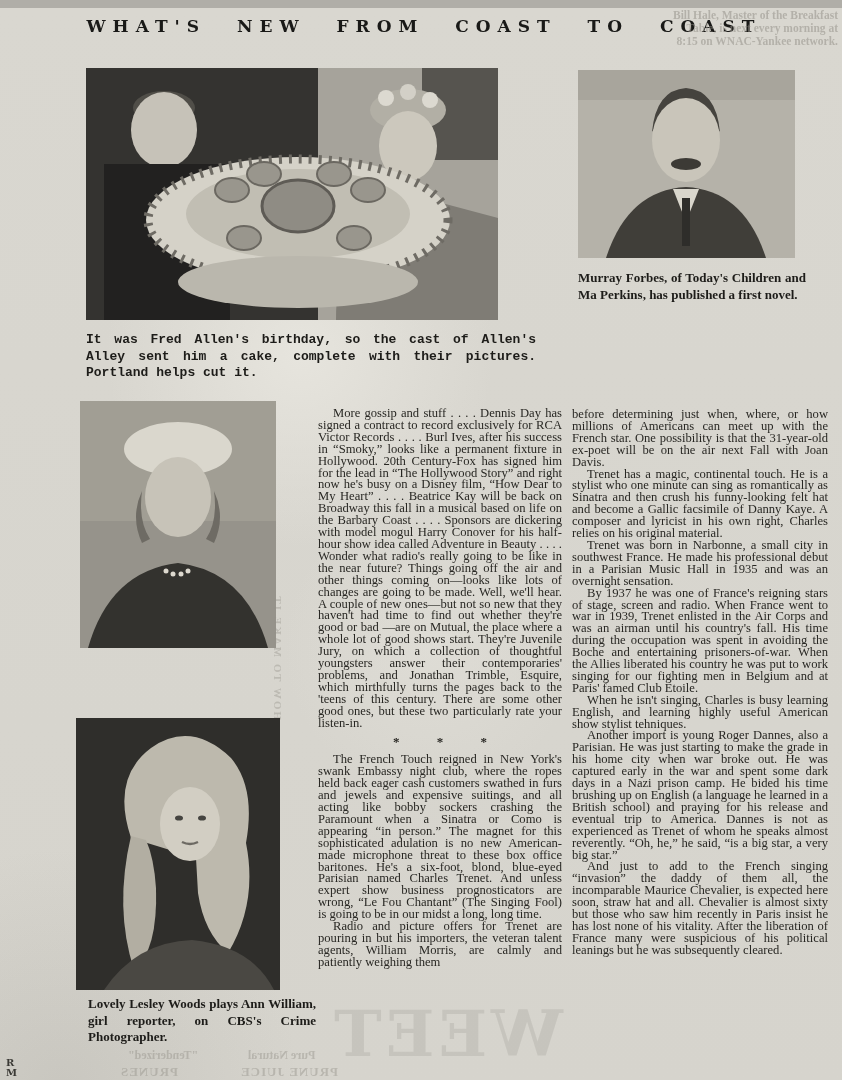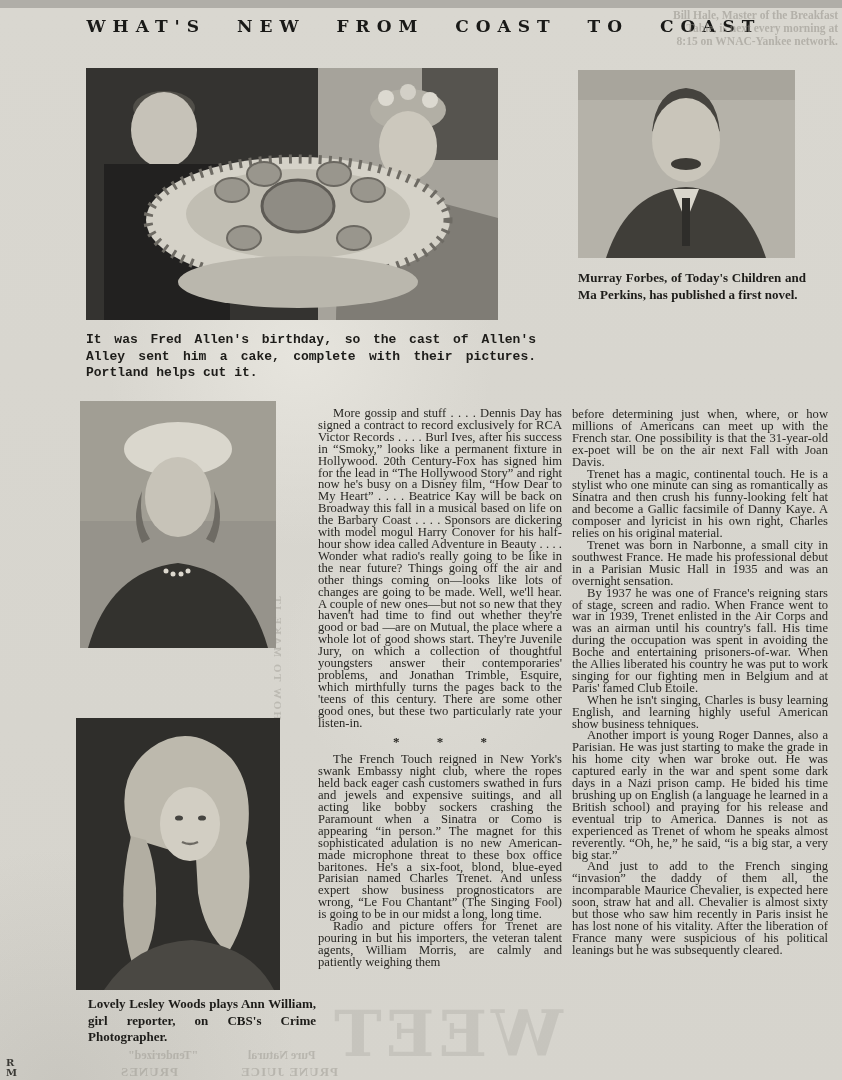--- a/index.html
+++ b/index.html
@@ -140,21 +140,21 @@
     <p class="sep">* * *</p>
     <p class="ind">The French Touch reigned in New York's swank Embassy night club, where the ropes held back eager cash customers swathed in furs and jewels and expensive suitings, and all acting like bobby sockers crashing the Paramount when a Sinatra or Como is appearing “in person.”  The magnet for this sophisticated adulation is no new American-made microphone threat to these box office baritones.  He's a six-foot, blond, blue-eyed Parisian named Charles Trenet. And unless expert show business prognosticators are wrong, “Le Fou Chantant” (The Singing Fool) is going to be in our midst a long, long time.</p>
     <p class="ind">Radio and picture offers for Trenet are pouring in but his importers, the veteran talent agents, William Morris, are calmly and patiently weighing them</p>
   </div>
 
   <div class="colcopy" style="left:572px;top:401px;width:256px;">
     <p>before determining just when, where, or how millions of Americans can meet up with the French star. One possibility is that the 31-year-old ex-poet will be on the air next Fall with Joan Davis.</p>
     <p class="ind">Trenet has a magic, continental touch. He is a stylist who one minute can sing as romantically as Sinatra and then crush his funny-looking felt hat and become a Gallic facsimile of Danny Kaye. A composer and lyricist in his own right, Charles relies on his original material.</p>
     <p class="ind">Trenet was born in Narbonne, a small city in southwest France. He made his professional debut in a Parisian Music Hall in 1935 and was an overnight sensation.</p>
     <p class="ind">By 1937 he was one of France's reigning stars of stage, screen and radio. When France went to war in 1939, Trenet enlisted in the Air Corps and was an airman until his country's fall.  His time during the occupation was spent in avoiding the Boche and entertaining prisoners-of-war. When the Allies liberated his country he was put to work singing for our fighting men in Belgium and at Paris' famed Club Etoile.</p>
-    <p class="ind">When he isn't singing, Charles is busy learning English, and learning highly useful American show business tehniques.</p>
+    <p class="ind">When he isn't singing, Charles is busy learning English, and learning highly useful American show stylist tehniques.</p>
     <p class="ind">Another import is young Roger Dannes, also a Parisian. He was just starting to make the grade in his home city when war broke out. He was captured early in the war and spent some dark days in a Nazi prison camp. He bided his time brushing up on English (a language he learned in a British school) and praying for his release and eventual trip to America. Dannes is not as experienced as Trenet of whom he speaks almost reverently. “Oh, he,” he said, “is a big star, a very big star.”</p>
     <p class="ind">And just to add to the French singing “invasion” the daddy of them all, the incomparable Maurice Chevalier, is expected here soon, straw hat and all. Chevalier is almost sixty but those who saw him recently in Paris insist he has lost none of his vitality.  After the liberation of France many were suspicious of his political leanings but he was subsequently cleared.</p>
   </div>
 
   <div class="mark" style="top:1050px;">R</div>
   <div class="mark" style="top:1060px;">M</div>
 
   <div class="ghost mirror gh-big">WEET</div>
   <div class="ghost mirror gh-bl1">"Tenderized"</div>
   <div class="ghost mirror gh-bl2">PRUNES</div>

